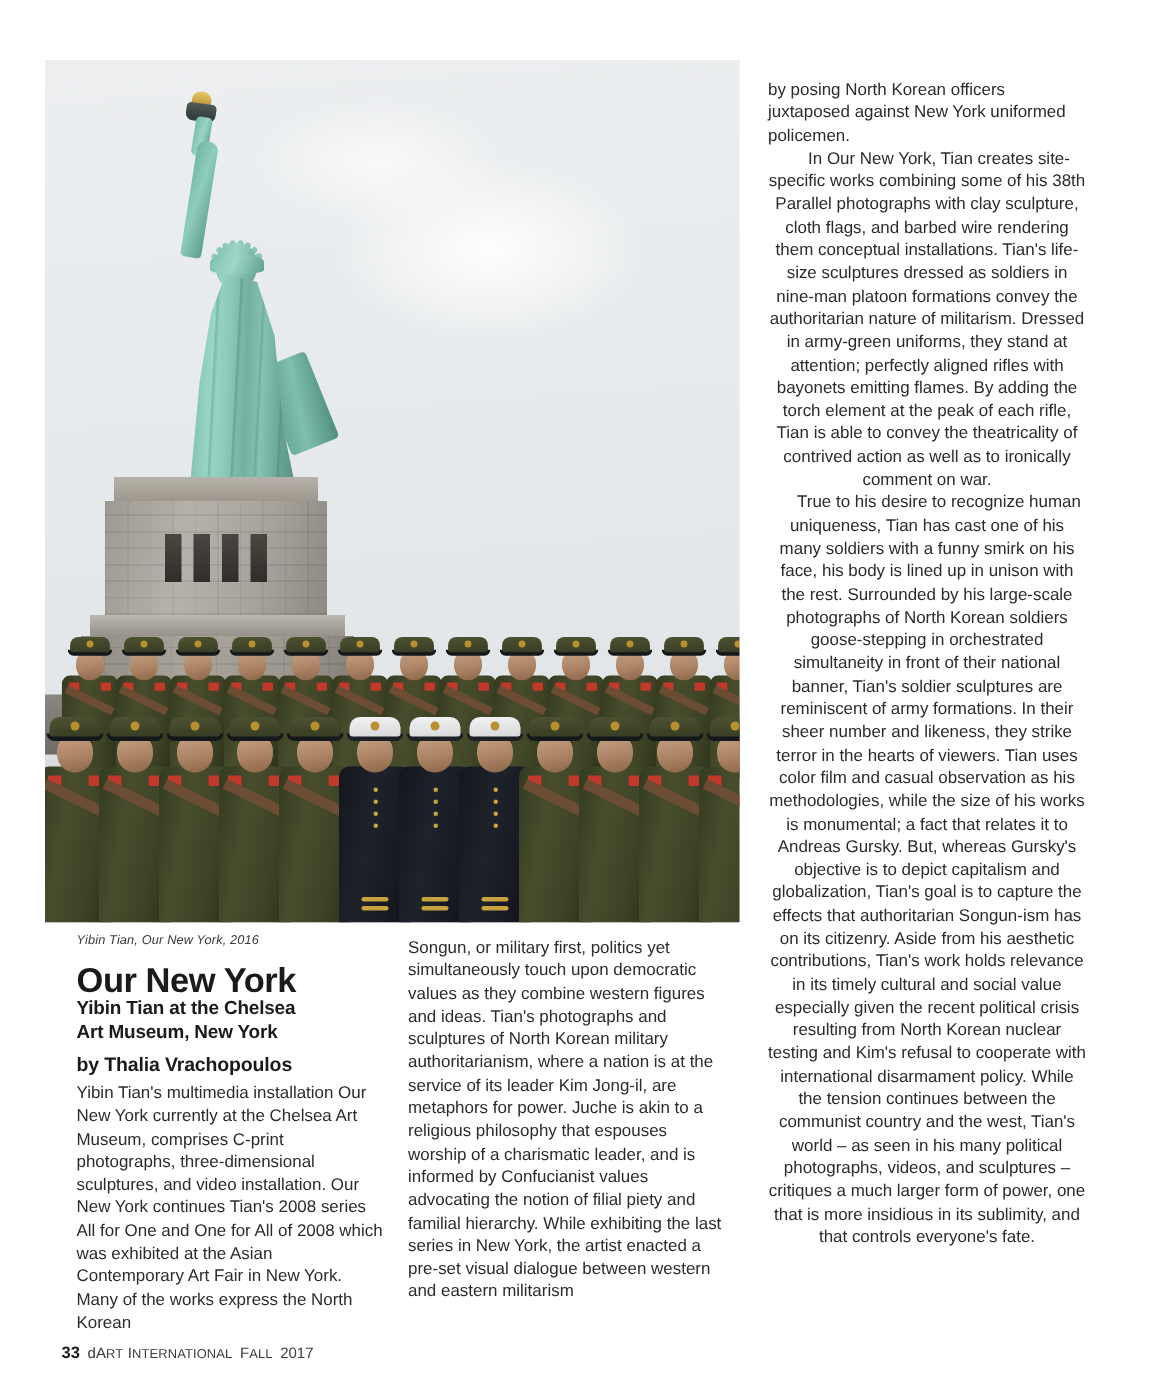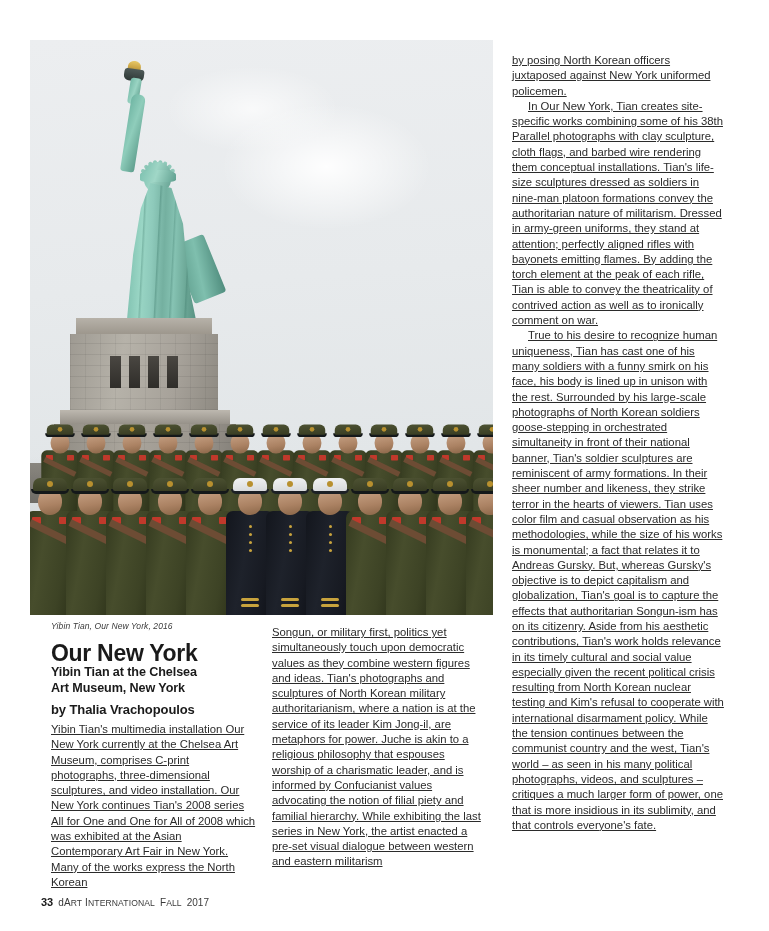--- a/index.html
+++ b/index.html
@@ -327,22 +327,22 @@
   }
 
   
   .col {
     position: absolute;
     font-size: 11.3px;
     line-height: 15.3px;
     color: #2b2b2b;
     text-align: left;
   }
-  .col p { margin: 0; text-decoration: underline; }
-  .col p + p { text-indent: 16px; }
+  .col p { margin: 0; }
+  .col p + p { text-indent: 16px; text-align: center; }
   .col1 { left: 51px; top: 722px; width: 205px; }
   .col2 { left: 272px; top: 625px; width: 212px; }
   .col3 { left: 512px; top: 53px; width: 212px; }
 
   
   .footer {
     position: absolute;
     left: 41px;
     top: 896px;
     font-size: 10px;

